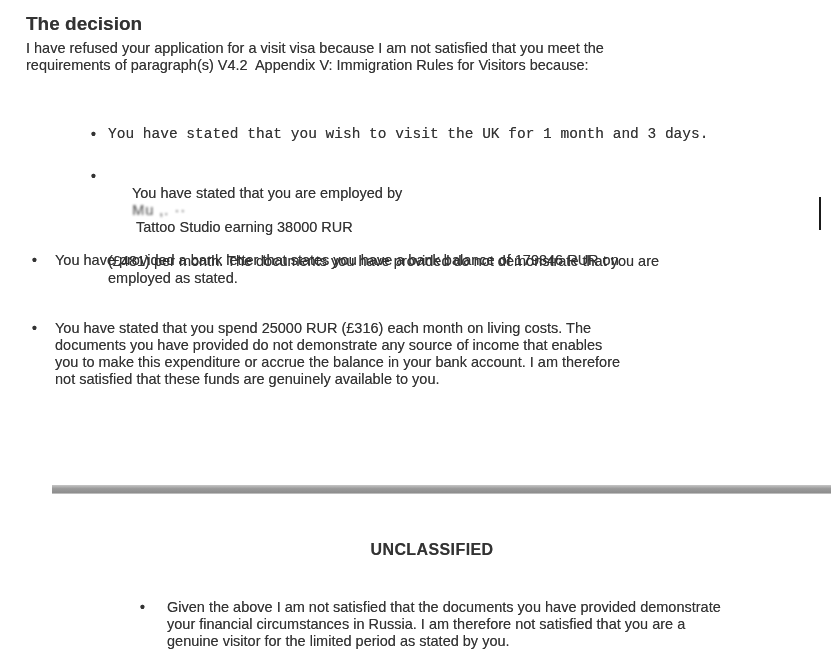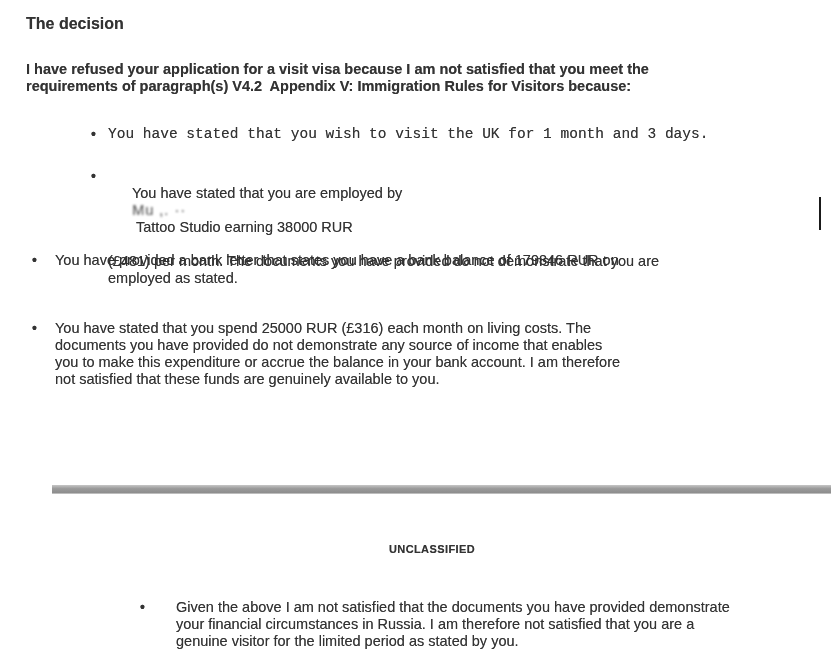--- a/index.html
+++ b/index.html
@@ -15,21 +15,21 @@
     color: #333333;
     font-size: 14.5px;
     line-height: 17px;
     text-shadow: 0 0 0.5px rgba(50,50,50,0.6);
     overflow: hidden;
   }
   .abs { position: absolute; }
   .line { white-space: pre; }
   .heading {
     font-weight: bold;
-    font-size: 16px;
+    font-size: 19px;
     margin: 0;
     text-align: center;
   }
   .dot {
     font-weight: bold;
     font-size: 14px;
   }
   .redacted {
     filter: blur(1.1px);
     opacity: 0.8;
@@ -46,32 +46,32 @@
     left: 52px; top: 485px;
     width: 779px; height: 8px;
     background: linear-gradient(#c6c6c6, #9a9a9a 45%, #8d8d8d);
     border-bottom: 1px solid #bdbdbd;
   }
   .classification {
     position: absolute;
     left: 26px; right: 0; top: 541px;
     text-align: center;
     font-weight: bold;
-    font-size: 11px;
+    font-size: 16px;
     letter-spacing: 0.4px;
   }
 </style>
 </head>
 <body>
 
 <div class="page">
 
   <h1 class="heading abs" style="left:26px; top:15px;">The decision</h1>
 
-  <div class="abs" style="left:26px; top:61px;font-weight:bold;">
+  <div class="abs" style="left:26px; top:40px;">
     <div class="line">I have refused your application for a visit visa because I am not satisfied that you meet the</div>
     <div class="line">requirements of paragraph(s) V4.2  Appendix V: Immigration Rules for Visitors because:</div>
   </div>
 
   <span class="dot abs" style="left:91px; top:126px;">•</span>
   <div class="abs" style="left:108px; top:126px;font-family:Liberation Mono, monospace;">
     <div class="line">You have stated that you wish to visit the UK for 1 month and 3 days.</div>
   </div>
 
   <span class="dot abs" style="left:91px; top:168px;">•</span>
@@ -98,19 +98,19 @@
     <div class="line">documents you have provided do not demonstrate any source of income that enables</div>
     <div class="line">you to make this expenditure or accrue the balance in your bank account. I am therefore</div>
     <div class="line">not satisfied that these funds are genuinely available to you.</div>
   </div>
 
   <div class="divider-bar"></div>
 
   <div class="classification">UNCLASSIFIED</div>
 
   <span class="dot abs" style="left:140px; top:599px;">•</span>
-  <div class="abs" style="left:176px; top:599px;">
+  <div class="abs" style="left:167px; top:599px;">
     <div class="line">Given the above I am not satisfied that the documents you have provided demonstrate</div>
     <div class="line">your financial circumstances in Russia. I am therefore not satisfied that you are a</div>
     <div class="line">genuine visitor for the limited period as stated by you.</div>
   </div>
 
 </div>
 
 </body></html>

